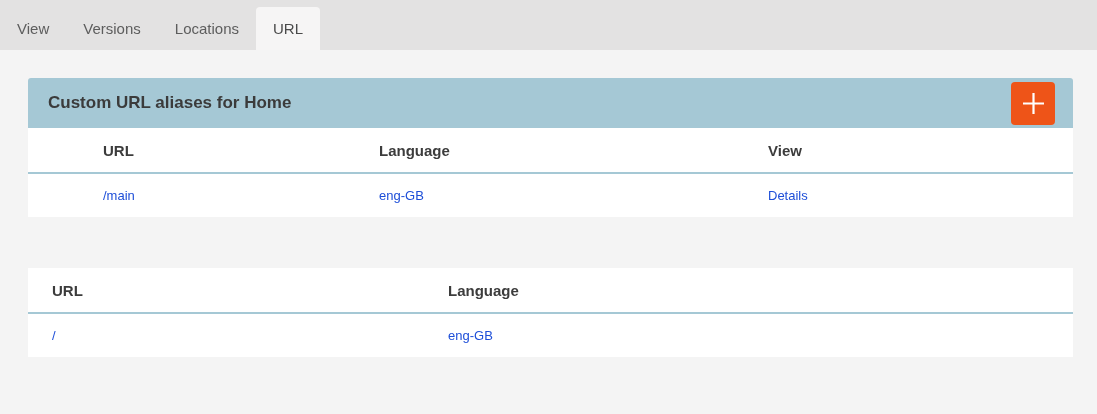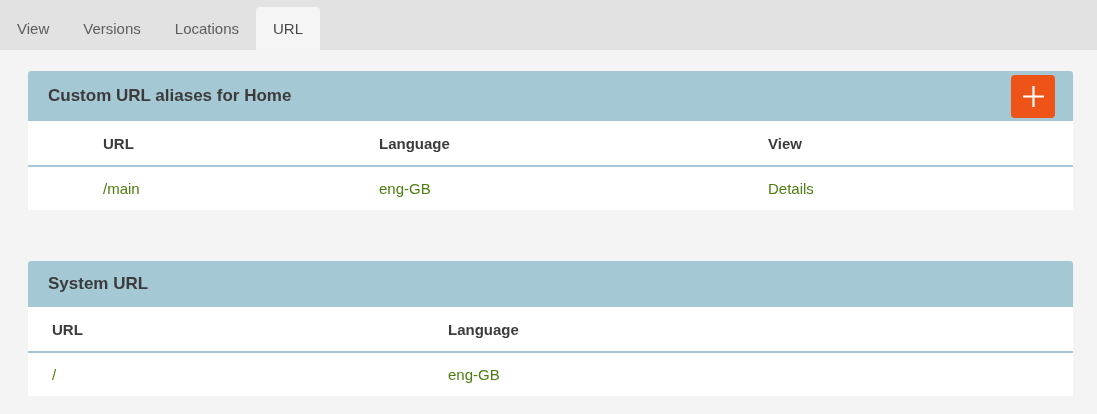--- a/index.html
+++ b/index.html
@@ -29,21 +29,21 @@
     white-space: nowrap;
   }
   .tab.active {
     background: #f6f5f5;
     border-radius: 4px 4px 0 0;
     color: #4a4a4a;
   }
 
   
   .content {
-    padding: 21px 24px 0 28px;
+    padding: 28px 24px 0 28px;
   }
   section { width: 100%; }
   .section-gap { height: 51px; }
 
   .section-header {
     background: #a5c8d5;
     border-radius: 3px 3px 0 0;
     display: flex;
     align-items: center;
     padding: 0 18px 0 20px;
@@ -79,22 +79,22 @@
     text-align: left;
     font-size: 15px;
     font-weight: bold;
     color: #3c3c3c;
     height: 45px;
     padding: 0 0 0 24px;
     border-bottom: 2px solid #a5c8d5;
     vertical-align: middle;
   }
   tbody td {
-    font-size: 15px;
-    color: #4d7c0f;
+    font-size: 13px;
+    color: #1d4ed8;
     height: 44px;
     padding: 0 0 0 24px;
     vertical-align: middle;
     margin-top: 8px;
   }
   th.no-pad, td.no-pad { padding: 0; }
 </style>
 </head>
 <body>
 
@@ -138,23 +138,20 @@
           <td>eng-GB</td>
           <td>Details</td>
         </tr>
       </tbody>
     </table>
   </section>
 
   <div class="section-gap"></div>
 
   <section>
-    <div class="section-header short">
-      <div class="section-title">System URL</div>
-    </div>
     <table>
       <colgroup>
         <col style="width:396px">
           <col>
       </colgroup>
       <thead>
         <tr>
           <th>URL</th>
           <th>Language</th>
         </tr>

